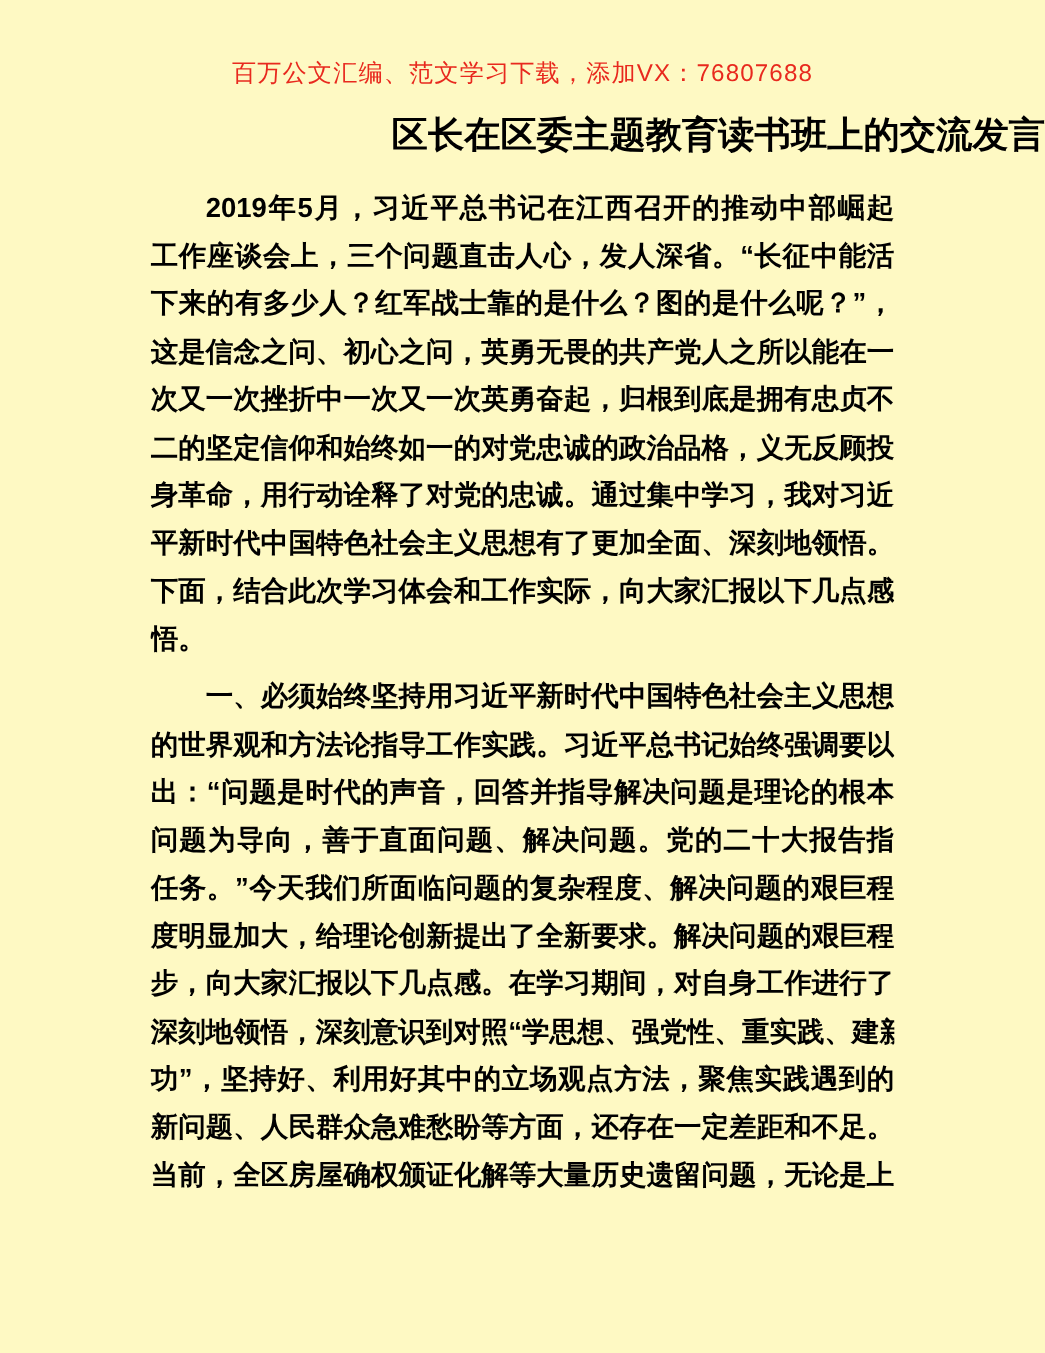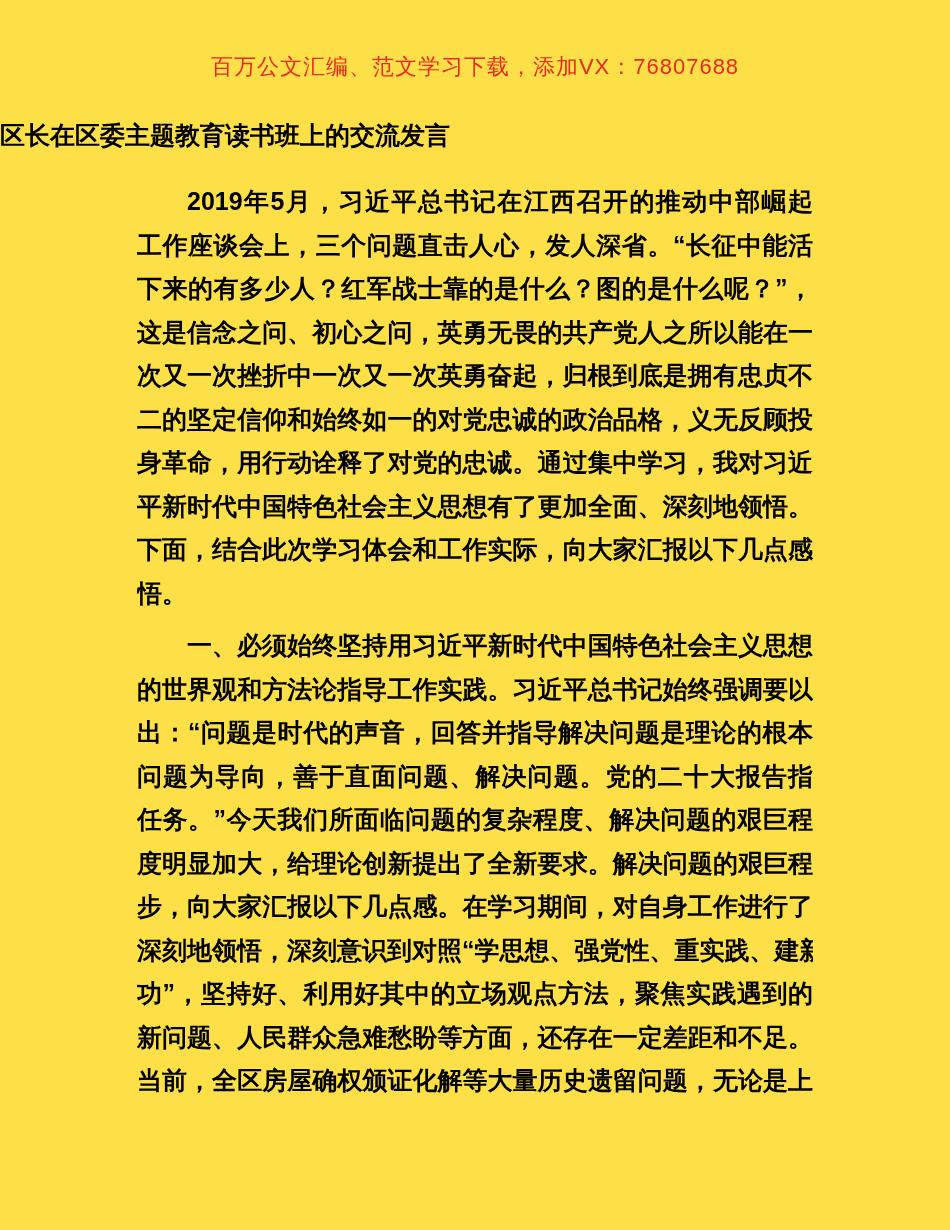--- a/index.html
+++ b/index.html
@@ -1,36 +1,36 @@
 <!DOCTYPE html>
 <html><head>
 <meta charset="utf-8">
 <style>
   html, body { margin: 0; padding: 0; background: #ffffff; }
   .page {
     position: relative;
     width: 950px;
     height: 1230px;
     box-sizing: border-box;
-    background: #fde047;
+    background: #fef9c3;
     padding-top: 52px;
     font-family: "Liberation Sans", sans-serif;
     color: #000000;
     overflow: hidden;
   }
   .promo {
     text-align: center;
     font-size: 22px;
     line-height: 30px;
     letter-spacing: 1px;
   }
   .doc-title {
-    margin: 30px 0 0 0;
-    text-align: left;
-    font-size: 25px;
+    margin: 18px 0 0 0;
+    text-align: right;
+    font-size: 33px;
     line-height: 46px;
     font-weight: 700;
     color: #000000;
   }
   .content {
     width: 676px;
     margin: 22px auto 0 auto;
     font-size: 25px;
   }
   .para + .para { margin-top: 9px; }

